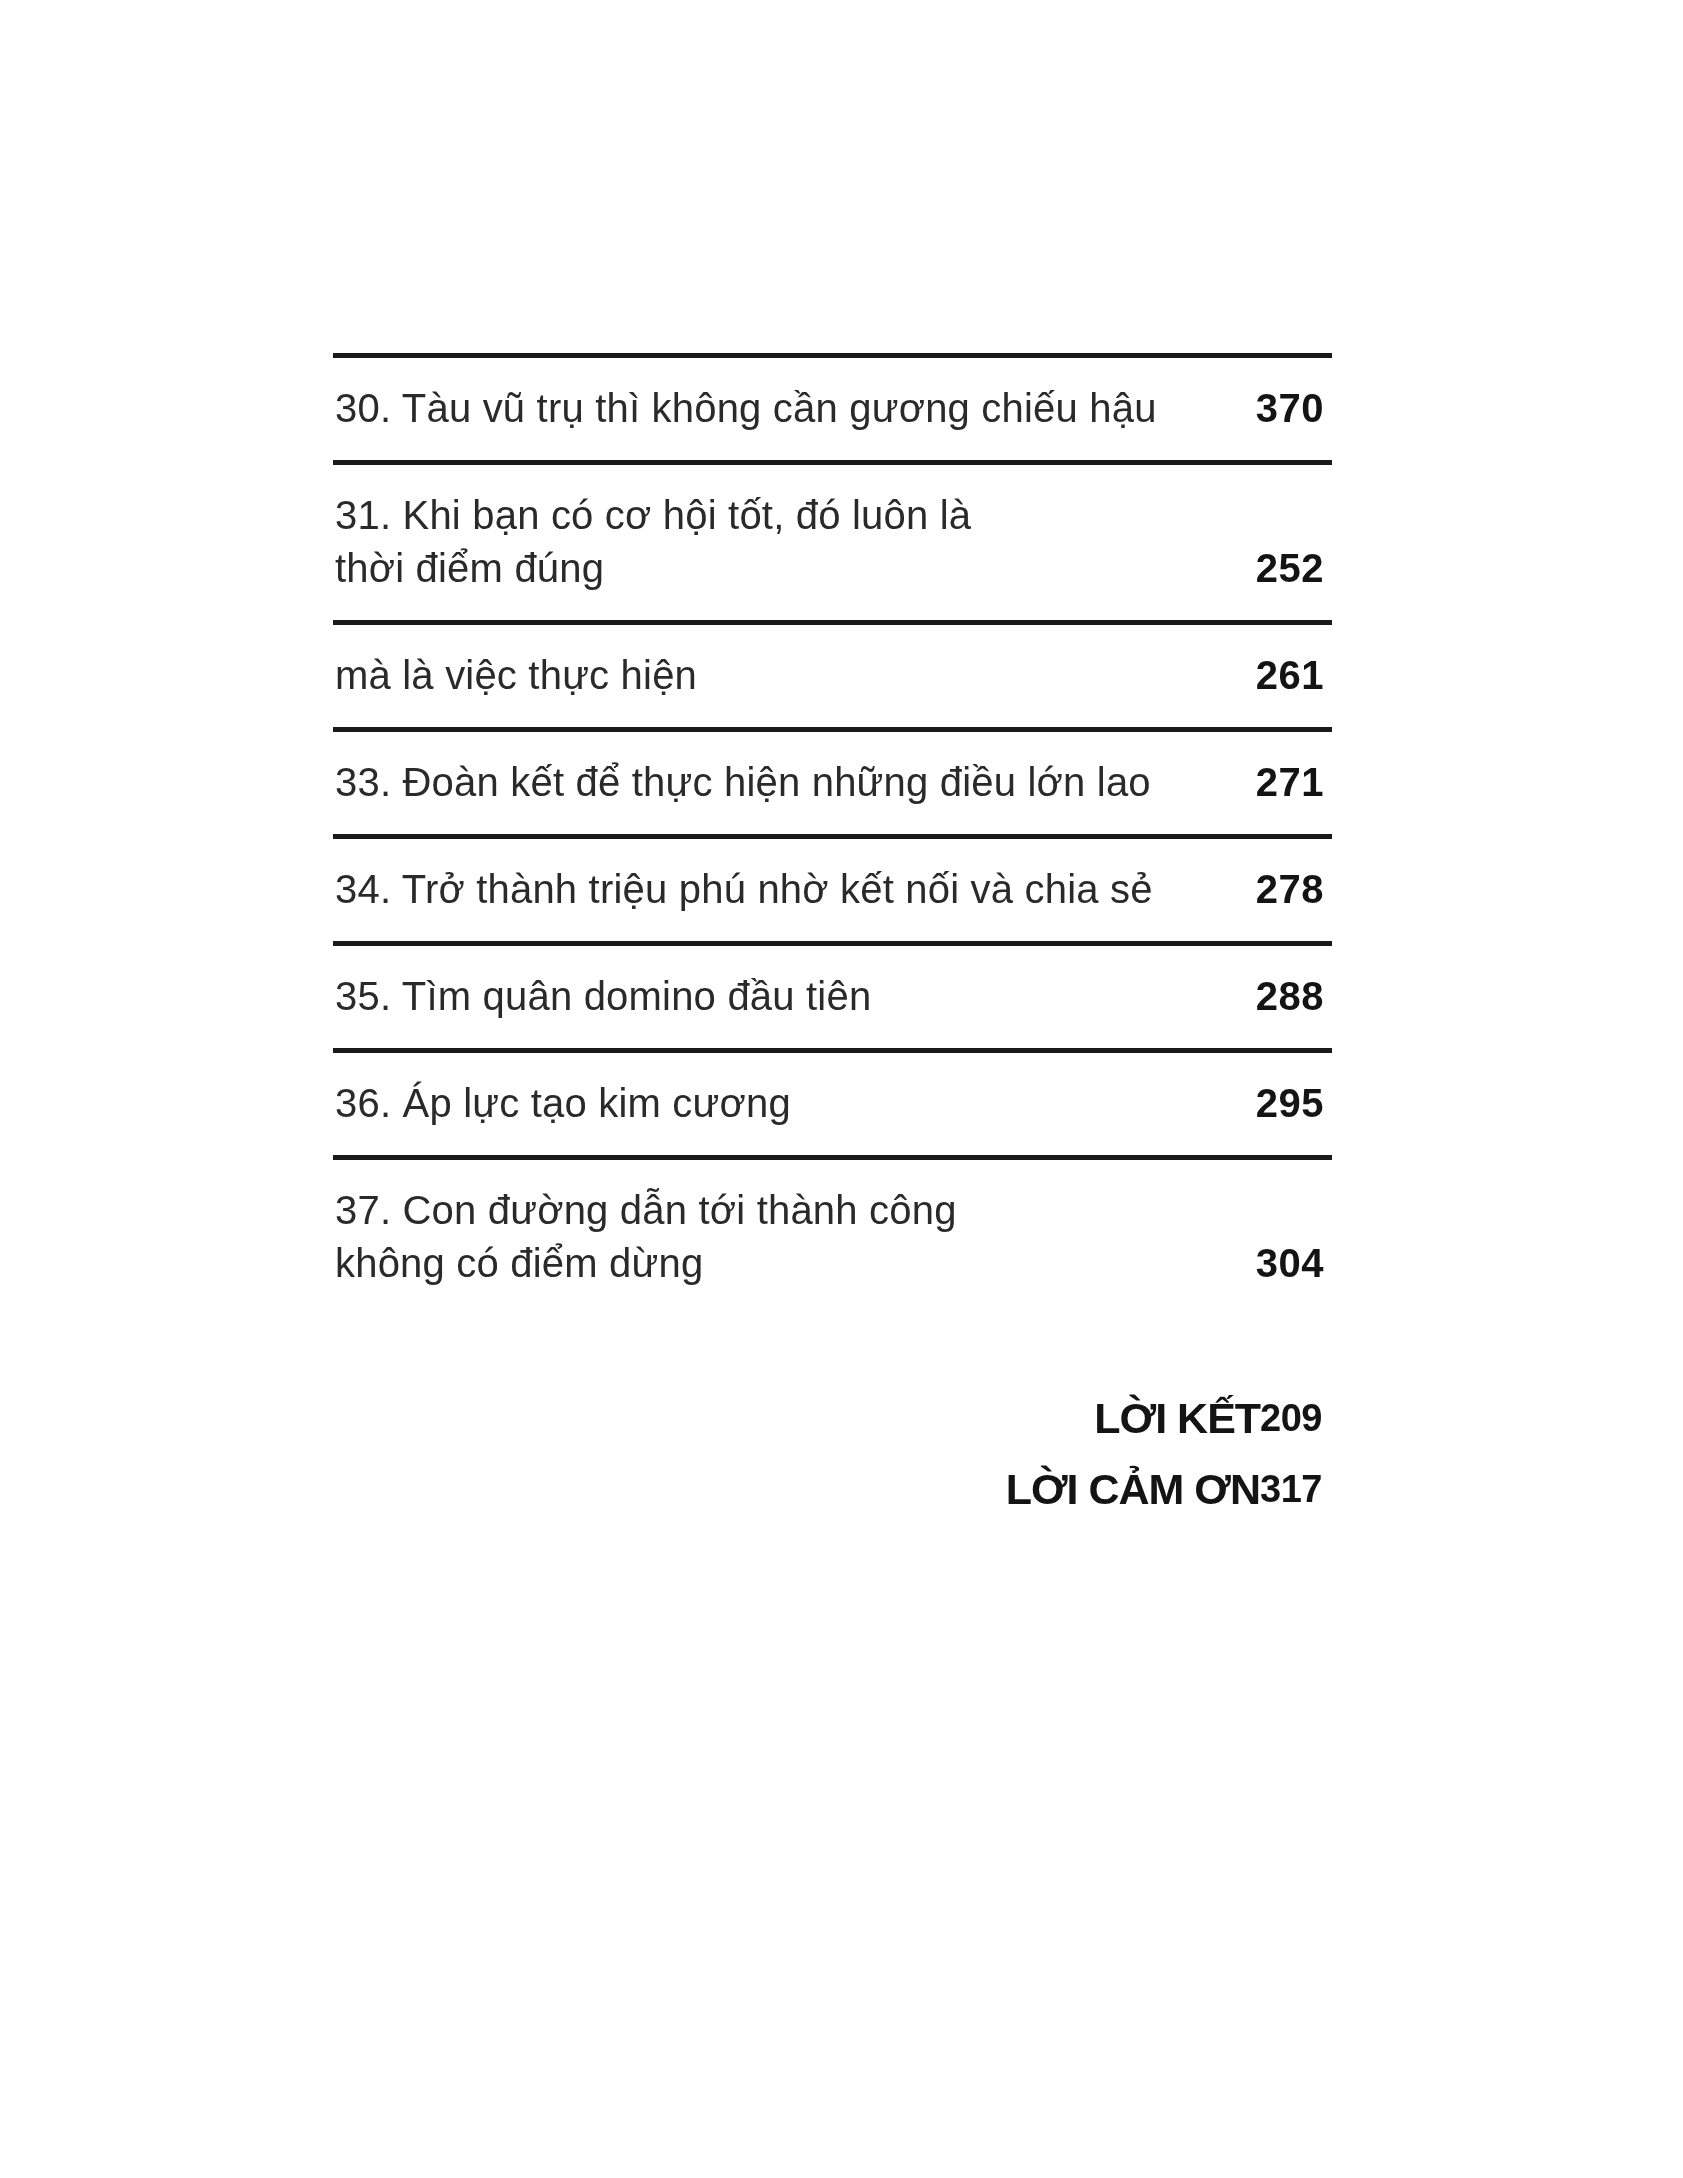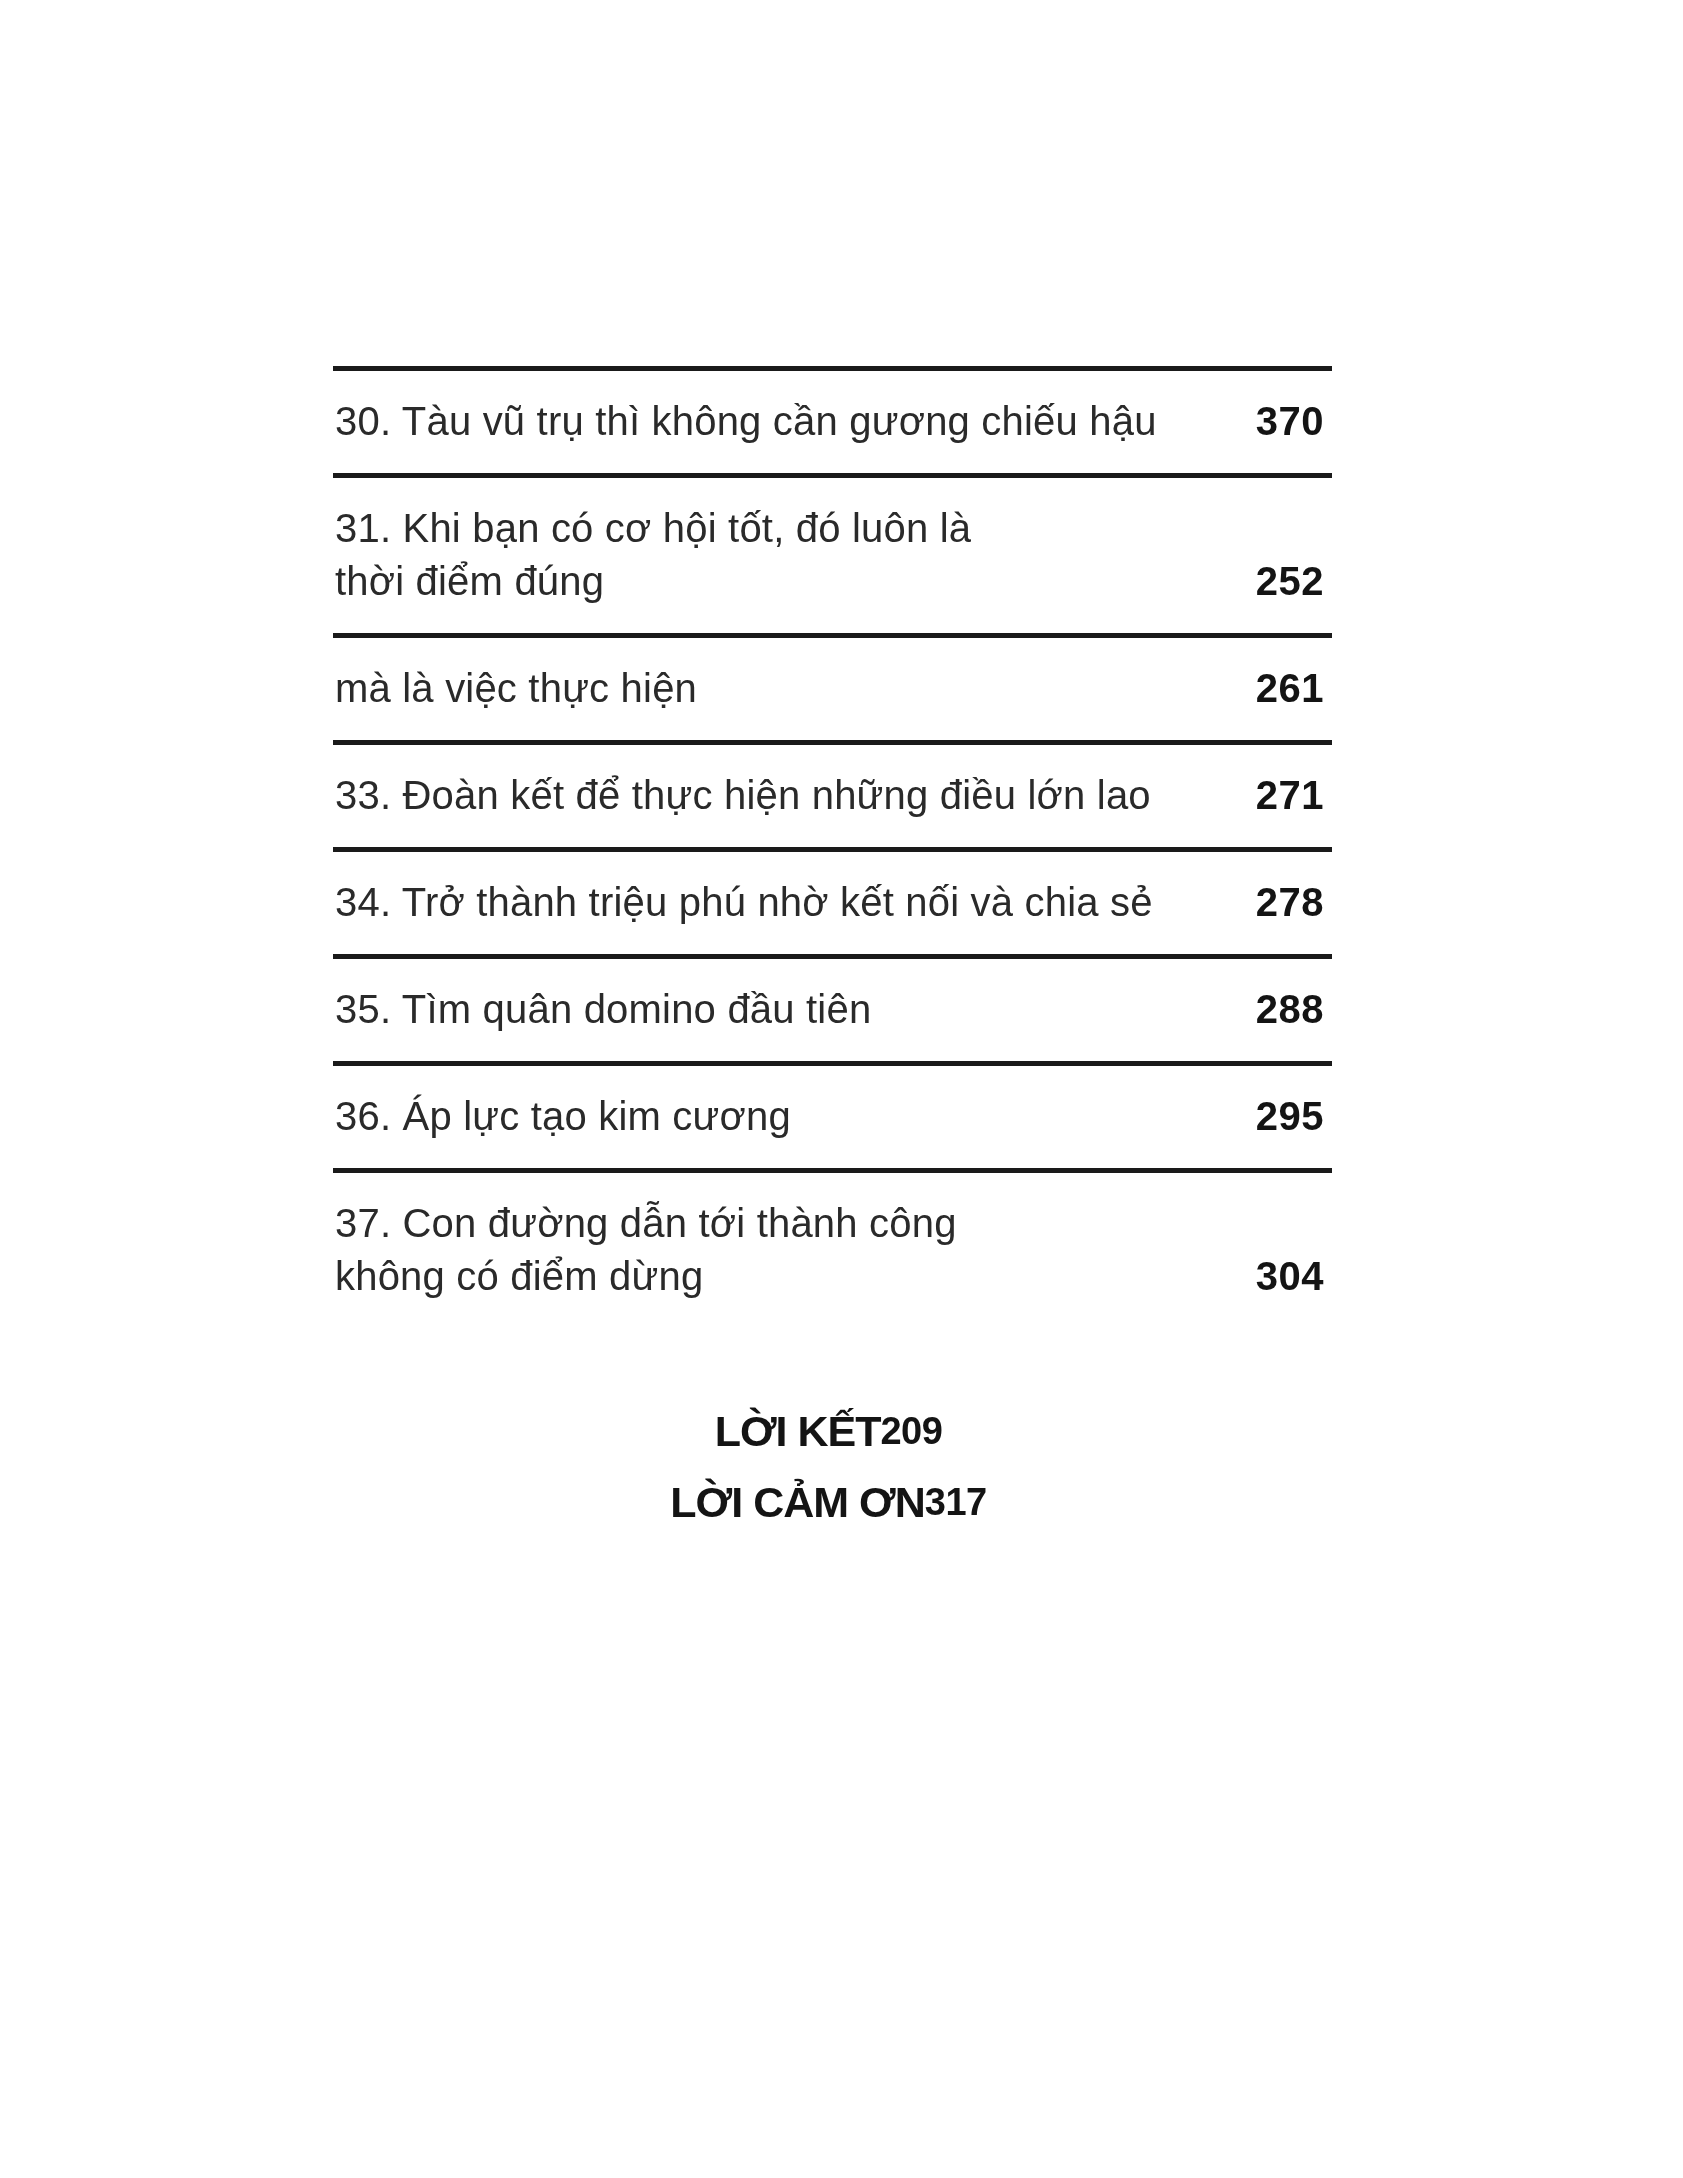--- a/index.html
+++ b/index.html
@@ -10,21 +10,21 @@
   body {
     width: 1683px;
     height: 2178px;
     position: relative;
     font-family: "Liberation Sans", "DejaVu Sans", sans-serif;
     -webkit-font-smoothing: antialiased;
   }
   .toc {
     position: absolute;
     left: 333px;
-    top: 366px;
+    top: 353px;
     width: 999px;
   }
   .toc-row {
     border-top: 5px solid #1a1a1a;
     display: flex;
     justify-content: space-between;
     align-items: flex-end;
     padding: 24px 0 25px 0;
   }
   .toc-title {
@@ -42,21 +42,21 @@
     color: #141414;
     padding-right: 8px;
     letter-spacing: 0.5px;
     white-space: nowrap;
   }
   .back-matter {
     margin-top: 68px;
   }
   .back-row {
     display: flex;
-    justify-content: center;
+    justify-content: flex-end;
     align-items: center;
     height: 71px;
   }
   .back-label {
     font-size: 43px;
     font-weight: 700;
     color: #141414;
     letter-spacing: -1px;
     padding-left: 2px;
   }

